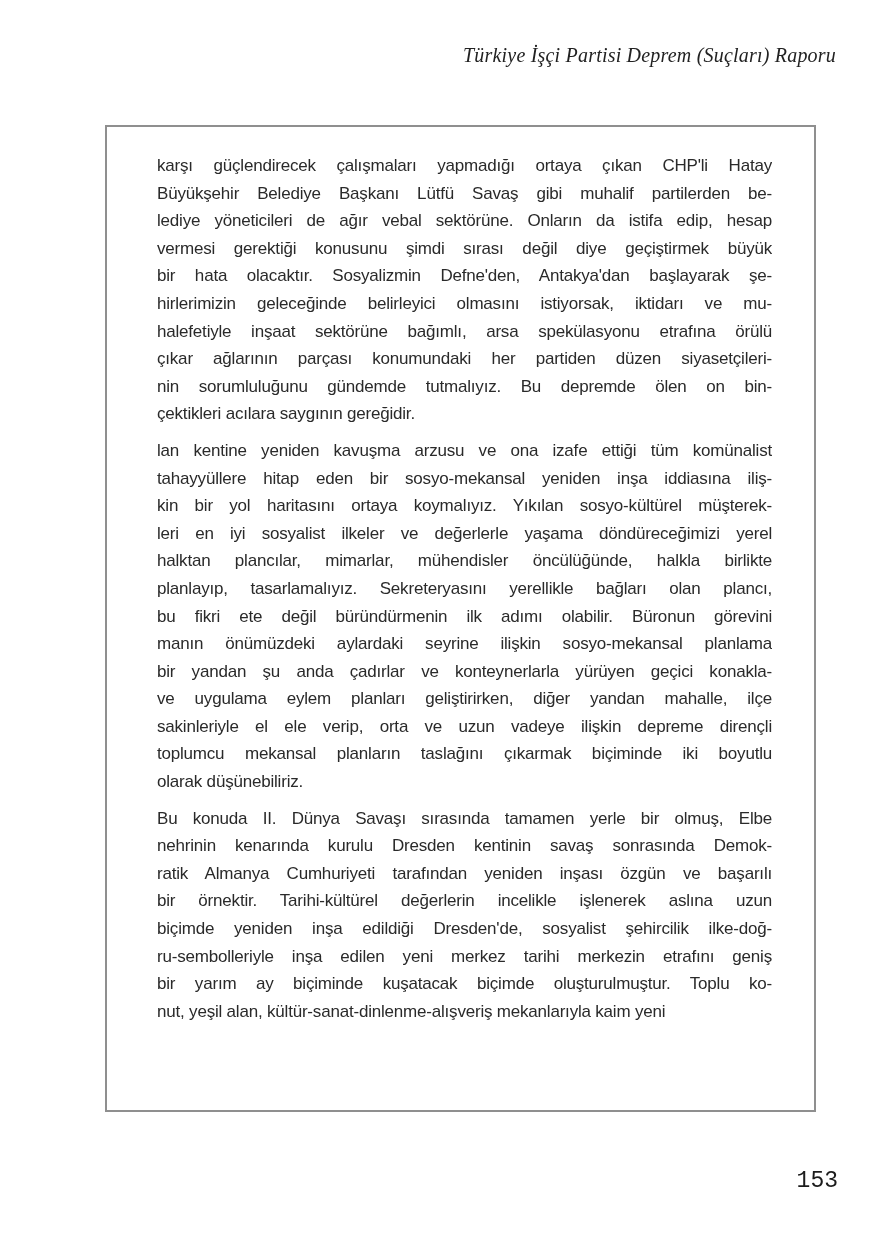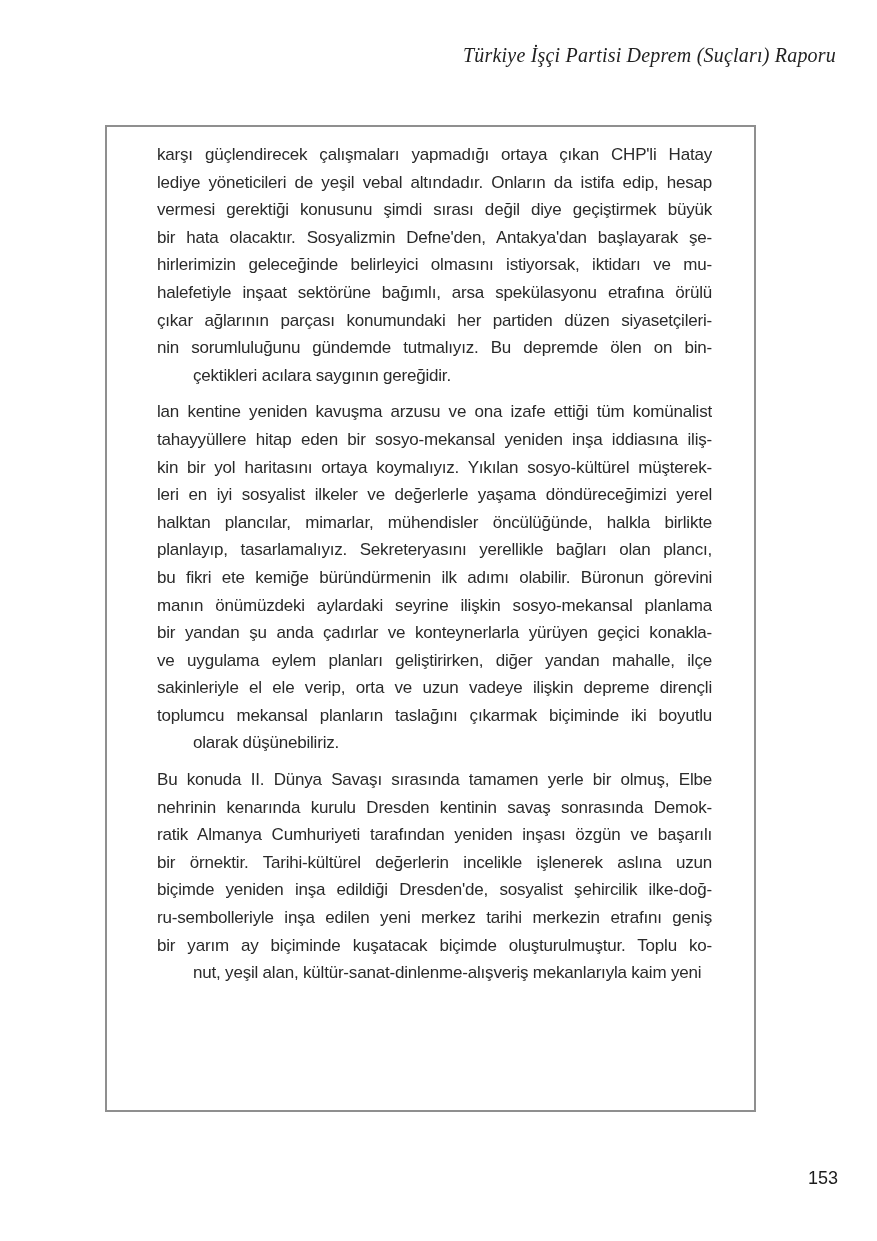--- a/index.html
+++ b/index.html
@@ -22,76 +22,76 @@
     font-family:"Liberation Serif",serif;
     font-style:italic;
     font-size:20px;
     color:var(--serif-text);
     letter-spacing:0.2px;
     white-space:nowrap;
   }
   .text-box{
     position:absolute;
     left:105px;top:125px;
-    width:651px;height:987px;
+    width:711px;height:987px;
     box-sizing:border-box;
     border:2px solid var(--border-gray);
-    padding:14px 42px 0 50px;
+    padding:25px 42px 0 50px;
     background:#ffffff;
   }
   .paragraph + .paragraph{margin-top:9px;}
   .line{
     font-size:17px;
     line-height:27.6px;
     color:var(--body-text);
     letter-spacing:-0.2px;
     text-align:justify;
     text-align-last:justify;
     white-space:normal;
     overflow:hidden;
     max-height:27.6px;
   }
   .line.last{
     text-align-last:left;
-    margin-left:36px;
   }
   .page-number{
     position:absolute;
     top:1168px;right:39px;
-    font-family:Liberation Sans, sans-serif;
-    font-size:18px;
+    font-family:Liberation Mono, monospace;
+    font-size:23px;
     color:#1c1c1c;
   }
 </style>
 </head>
 <body>
 
 <div class="running-header">Türkiye İşçi Partisi Deprem (Suçları) Raporu</div>
 
 <div class="text-box">
   <div>
       <div class="paragraph">
         <div class="line">karşı güçlendirecek çalışmaları yapmadığı ortaya çıkan CHP'li Hatay</div>
-        <div class="line">lediye yöneticileri de yeşil vebal altındadır. Onların da istifa edip, hesap</div>
+        <div class="line">Büyükşehir Belediye Başkanı Lütfü Savaş gibi muhalif partilerden be-</div>
+        <div class="line">lediye yöneticileri de ağır vebal sektörüne. Onların da istifa edip, hesap</div>
         <div class="line">vermesi gerektiği konusunu şimdi sırası değil diye geçiştirmek büyük</div>
         <div class="line">bir hata olacaktır. Sosyalizmin Defne'den, Antakya'dan başlayarak şe-</div>
         <div class="line">hirlerimizin geleceğinde belirleyici olmasını istiyorsak, iktidarı ve mu-</div>
         <div class="line">halefetiyle inşaat sektörüne bağımlı, arsa spekülasyonu etrafına örülü</div>
         <div class="line">çıkar ağlarının parçası konumundaki her partiden düzen siyasetçileri-</div>
         <div class="line">nin sorumluluğunu gündemde tutmalıyız. Bu depremde ölen on bin-</div>
         <div class="line last">çektikleri acılara saygının gereğidir.</div>
       </div>
       <div class="paragraph">
         <div class="line">lan kentine yeniden kavuşma arzusu ve ona izafe ettiği tüm komünalist</div>
         <div class="line">tahayyüllere hitap eden bir sosyo-mekansal yeniden inşa iddiasına iliş-</div>
         <div class="line">kin bir yol haritasını ortaya koymalıyız. Yıkılan sosyo-kültürel müşterek-</div>
         <div class="line">leri en iyi sosyalist ilkeler ve değerlerle yaşama döndüreceğimizi yerel</div>
         <div class="line">halktan plancılar, mimarlar, mühendisler öncülüğünde, halkla birlikte</div>
         <div class="line">planlayıp, tasarlamalıyız. Sekreteryasını yerellikle bağları olan plancı,</div>
-        <div class="line">bu fikri ete kemiğe büründürmenin ilk adımı olabilir. Büronun görevini</div>
+        <div class="line">bu fikri ete değil büründürmenin ilk adımı olabilir. Büronun görevini</div>
         <div class="line">manın önümüzdeki aylardaki seyrine ilişkin sosyo-mekansal planlama</div>
         <div class="line">bir yandan şu anda çadırlar ve konteynerlarla yürüyen geçici konakla-</div>
         <div class="line">ve uygulama eylem planları geliştirirken, diğer yandan mahalle, ilçe</div>
         <div class="line">sakinleriyle el ele verip, orta ve uzun vadeye ilişkin depreme dirençli</div>
         <div class="line">toplumcu mekansal planların taslağını çıkarmak biçiminde iki boyutlu</div>
         <div class="line last">olarak düşünebiliriz.</div>
       </div>
       <div class="paragraph">
         <div class="line">Bu konuda II. Dünya Savaşı sırasında tamamen yerle bir olmuş, Elbe</div>
         <div class="line">nehrinin kenarında kurulu Dresden kentinin savaş sonrasında Demok-</div>

